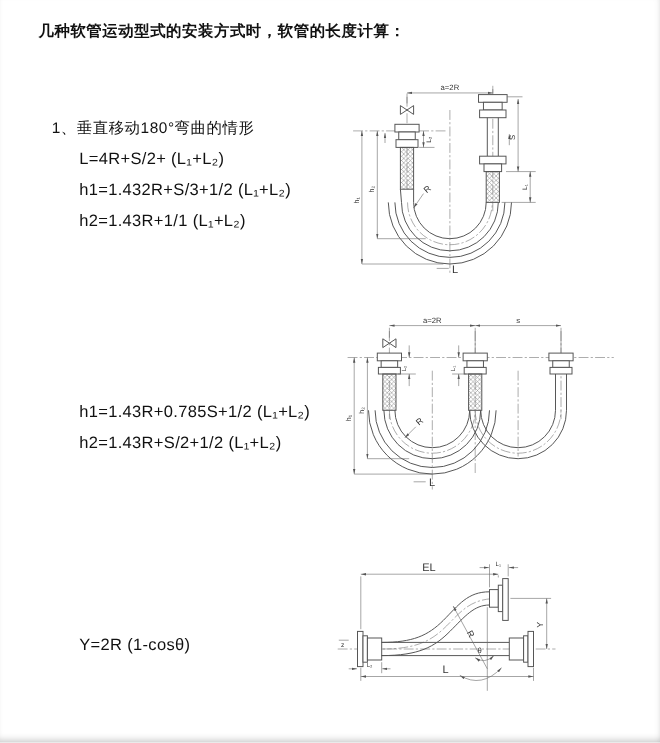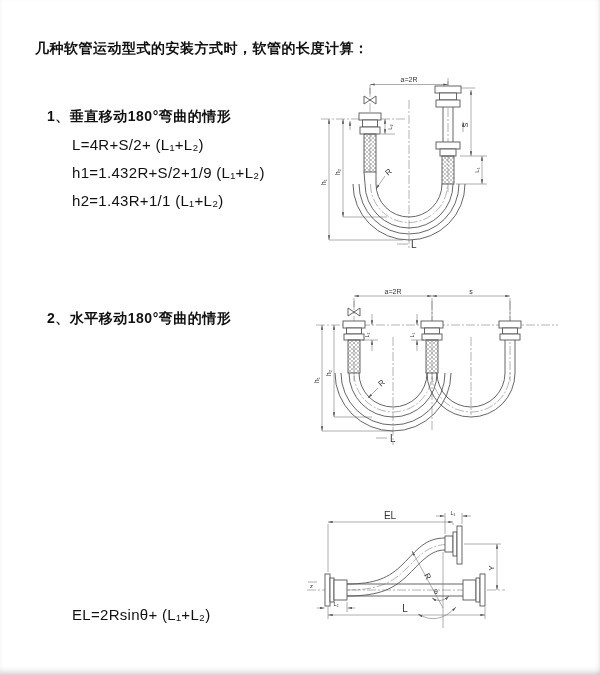--- a/index.html
+++ b/index.html
@@ -1,45 +1,46 @@
 <!DOCTYPE html>
 <html><head>
 <meta charset="utf-8">
 <style>
   html,body{margin:0;padding:0;background:#ffffff;}
   .page{
     position:relative;width:600px;height:675px;background:#fff;overflow:hidden;
     font-family:"Liberation Sans",sans-serif;color:#1f1f1f;
     box-shadow:inset 0 -6px 7px -4px rgba(0,0,0,.22), inset -4px 0 6px -4px rgba(0,0,0,.10);
   }
-  .title{position:absolute;left:35px;top:20px;font-size:14px;font-weight:700;letter-spacing:.5px;color:#111;margin-top:20px;}
-  .heading{position:absolute;font-size:14px;font-weight:700;letter-spacing:.5px;color:#111;white-space:nowrap;}
+  .title{position:absolute;left:35px;top:20px;font-size:14px;font-weight:700;letter-spacing:.5px;color:#111;}
+  .heading{position:absolute;font-size:14px;font-weight:400;letter-spacing:.5px;color:#111;white-space:nowrap;}
   .formula{position:absolute;font-size:15px;font-weight:400;letter-spacing:.3px;color:#111;white-space:nowrap;text-align:center;}
   svg{position:absolute;overflow:visible;}
   svg text{font-family:"Liberation Sans",sans-serif;fill:#333;}
   .dw{stroke:#555;stroke-width:.9;fill:none;}           
   .fit{stroke:#555;stroke-width:.9;fill:#fff;}          
   .dim{stroke:#6b6b6b;stroke-width:.55;fill:none;}      
   .cl{stroke:#777;stroke-width:.55;fill:none;stroke-dasharray:9 2 2 2;} 
 </style>
 </head>
 <body>
 
 <div class="page">
 
   <div class="title">几种软管运动型式的安装方式时，软管的长度计算：</div>
 
   <div class="heading" style="left:47px;top:108px">1、垂直移动180°弯曲的情形</div>
   <div class="formula" style="left:72px;top:136px">L=4R+S/2+ (L₁+L₂)</div>
-  <div class="formula" style="left:72px;top:164px">h1=1.432R+S/2+1/9 (L₁+L₂)</div>
+  <div class="formula" style="left:72px;top:164px">h1=1.432R+S/3+1/2 (L₁+L₂)</div>
   <div class="formula" style="left:72px;top:192px">h2=1.43R+1/1 (L₁+L₂)</div>
 
-  <div class="heading" style="left:47px;top:310px">2、水平移动180°弯曲的情形</div>
-
-  <div class="formula" style="left:72px;top:606px">EL=2Rsinθ+ (L₁+L₂)</div>
+  <div class="formula" style="left:72px;top:366px">h1=1.43R+0.785S+1/2 (L₁+L₂)</div>
+  <div class="formula" style="left:72px;top:394px">h2=1.43R+S/2+1/2 (L₁+L₂)</div>
+
+  <div class="formula" style="left:72px;top:578px">Y=2R (1-cosθ)</div>
 
   <svg style="left:315px;top:72px" width="230" height="186" viewBox="0 0 230 186">
     <defs>
       <marker id="mE1" viewBox="0 0 10 6" refX="9.5" refY="3" markerWidth="9" markerHeight="5.4" orient="auto">
           <path d="M0,0.8 L9.5,3 L0,5.2 Z" fill="#555"></path>
         </marker>
       <marker id="mS1" viewBox="0 0 10 6" refX="0.5" refY="3" markerWidth="9" markerHeight="5.4" orient="auto">
           <path d="M10,0.8 L0.5,3 L10,5.2 Z" fill="#555"></path>
         </marker>
       <pattern id="br1" width="4" height="4" patternUnits="userSpaceOnUse">

